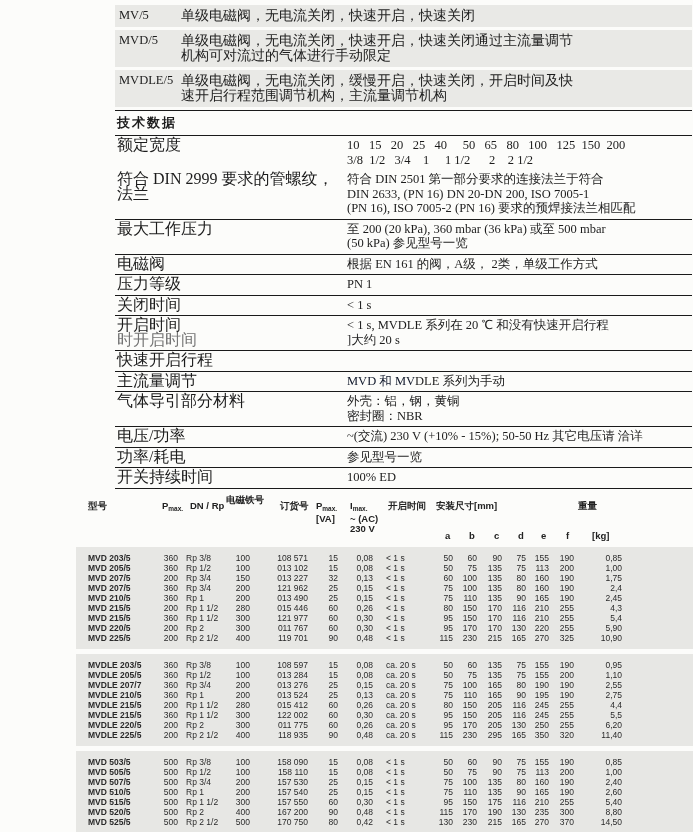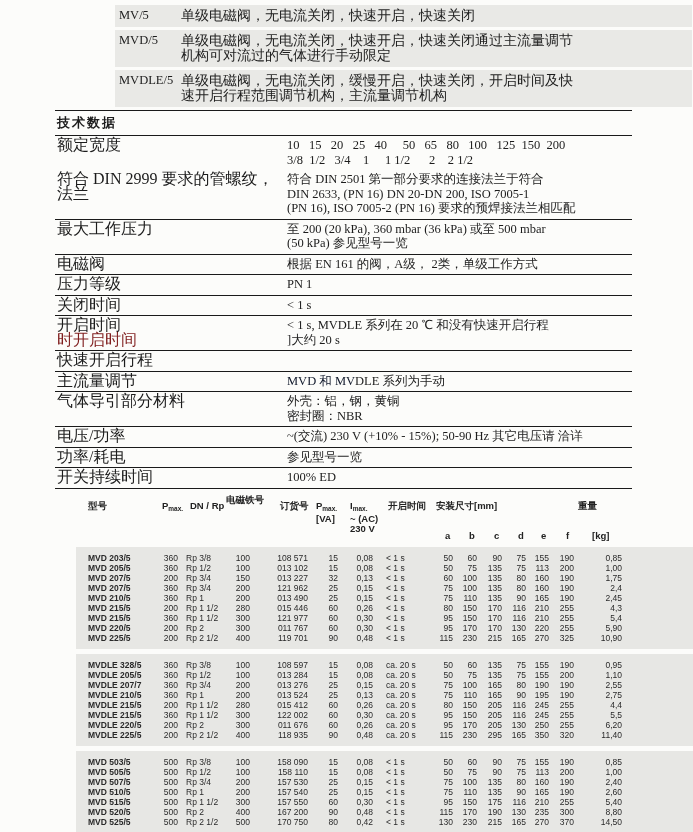--- a/index.html
+++ b/index.html
@@ -8,30 +8,30 @@
          overflow:hidden; -webkit-font-smoothing:antialiased; }
   .page { position:relative; width:693px; height:832px; padding-top:5px; }
 
   
   .models { margin-left:115px; width:577px; }
   .model-band { background:#e9e9e6; display:flex; padding:3px 6px 4px 4px; margin-bottom:3px; }
   .model-name { flex:0 0 62px; font-size:12.5px; line-height:15px; }
   .model-desc { flex:1; font-size:14px; line-height:15px; white-space:pre-wrap; }
 
   
-  .specs { margin-left:55px; width:577px; margin-top:3px; }
+  .specs { margin-left:115px; width:577px; margin-top:3px; }
   .specs-heading { font-size:13px; font-weight:bold; letter-spacing:2px;
                    border-top:1px solid #1a1a1a; border-bottom:1px solid #1a1a1a;
                    padding:3px 0 3px 2px; }
   .spec-row { display:flex; padding:2px 0 3px 2px; border-bottom:1px solid #1a1a1a; }
   .spec-row.no-rule { border-bottom:none; }
   .spec-label { flex:0 0 230px; font-size:16px; line-height:14.5px; white-space:pre-wrap; }
   .spec-value { flex:1; font-size:12.5px; line-height:14.5px; white-space:pre-wrap; }
   .faint { color:#0f172a; }
-  .faint-block { display:block; color:#7f1d1d; }
+  .faint-block { display:block; color:#737373; }
 
   
   .datatable { margin-left:76px; width:636px; margin-top:6px;
                font-family:Liberation Sans, sans-serif; }
   .thead { position:relative; height:52px; font-size:9.5px; font-weight:bold; color:#222; }
   .thead .h { position:absolute; white-space:nowrap; line-height:10px; }
   .thead sub { font-size:6.5px; vertical-align:-2px; }
   .tgroup { background:#e7e7e4; padding:6px 8px 6px 0; margin-bottom:5px; }
   .trow { display:grid; line-height:10px; font-size:8.5px; color:#2a2a2a;
           grid-template-columns:72px 30px 48px 24px 58px 30px 35px 55px 25px 24px 25px 24px 23px 25px 48px; }
@@ -107,21 +107,21 @@
           <div class="spec-label">主流量调节</div>
           <div class="spec-value"><span class="faint">MVD 和 MV</span>DLE 系列为手动</div>
         </div>
         <div class="spec-row">
           <div class="spec-label">气体导引部分材料</div>
           <div class="spec-value">外壳：铝，钢，黄铜
 密封圈：NBR</div>
         </div>
         <div class="spec-row">
           <div class="spec-label">电压/功率</div>
-          <div class="spec-value">~(交流) 230 V (+10% - 15%); 50-90 Hz 其它电压请 洽详</div>
+          <div class="spec-value">~(交流) 230 V (+10% - 15%); 50-50 Hz 其它电压请 洽详</div>
         </div>
         <div class="spec-row">
           <div class="spec-label">功率/耗电</div>
           <div class="spec-value">参见型号一览</div>
         </div>
         <div class="spec-row">
           <div class="spec-label">开关持续时间</div>
           <div class="spec-value">100% ED</div>
         </div>
       </div>
@@ -298,21 +298,21 @@
             <div class="c9 num">230</div>
             <div class="c10 num">215</div>
             <div class="c11 num">165</div>
             <div class="c12 num">270</div>
             <div class="c13 num">325</div>
             <div class="c14 num">10,90</div>
           </div>
         </div>
         <div class="tgroup">
           <div class="trow">
-            <div class="c0">MVDLE 328/5</div>
+            <div class="c0">MVDLE 203/5</div>
             <div class="c1 num">360</div>
             <div class="c2">Rp 3/8</div>
             <div class="c3 num">100</div>
             <div class="c4 num">108 597</div>
             <div class="c5 num">15</div>
             <div class="c6 num">0,08</div>
             <div class="c7">ca. 20 s</div>
             <div class="c8 num">50</div>
             <div class="c9 num">60</div>
             <div class="c10 num">135</div>
@@ -404,21 +404,21 @@
             <div class="c11 num">116</div>
             <div class="c12 num">245</div>
             <div class="c13 num">255</div>
             <div class="c14 num">5,5</div>
           </div>
           <div class="trow">
             <div class="c0">MVDLE 220/5</div>
             <div class="c1 num">200</div>
             <div class="c2">Rp 2</div>
             <div class="c3 num">300</div>
-            <div class="c4 num">011 676</div>
+            <div class="c4 num">011 775</div>
             <div class="c5 num">60</div>
             <div class="c6 num">0,26</div>
             <div class="c7">ca. 20 s</div>
             <div class="c8 num">95</div>
             <div class="c9 num">170</div>
             <div class="c10 num">205</div>
             <div class="c11 num">130</div>
             <div class="c12 num">250</div>
             <div class="c13 num">255</div>
             <div class="c14 num">6,20</div>

